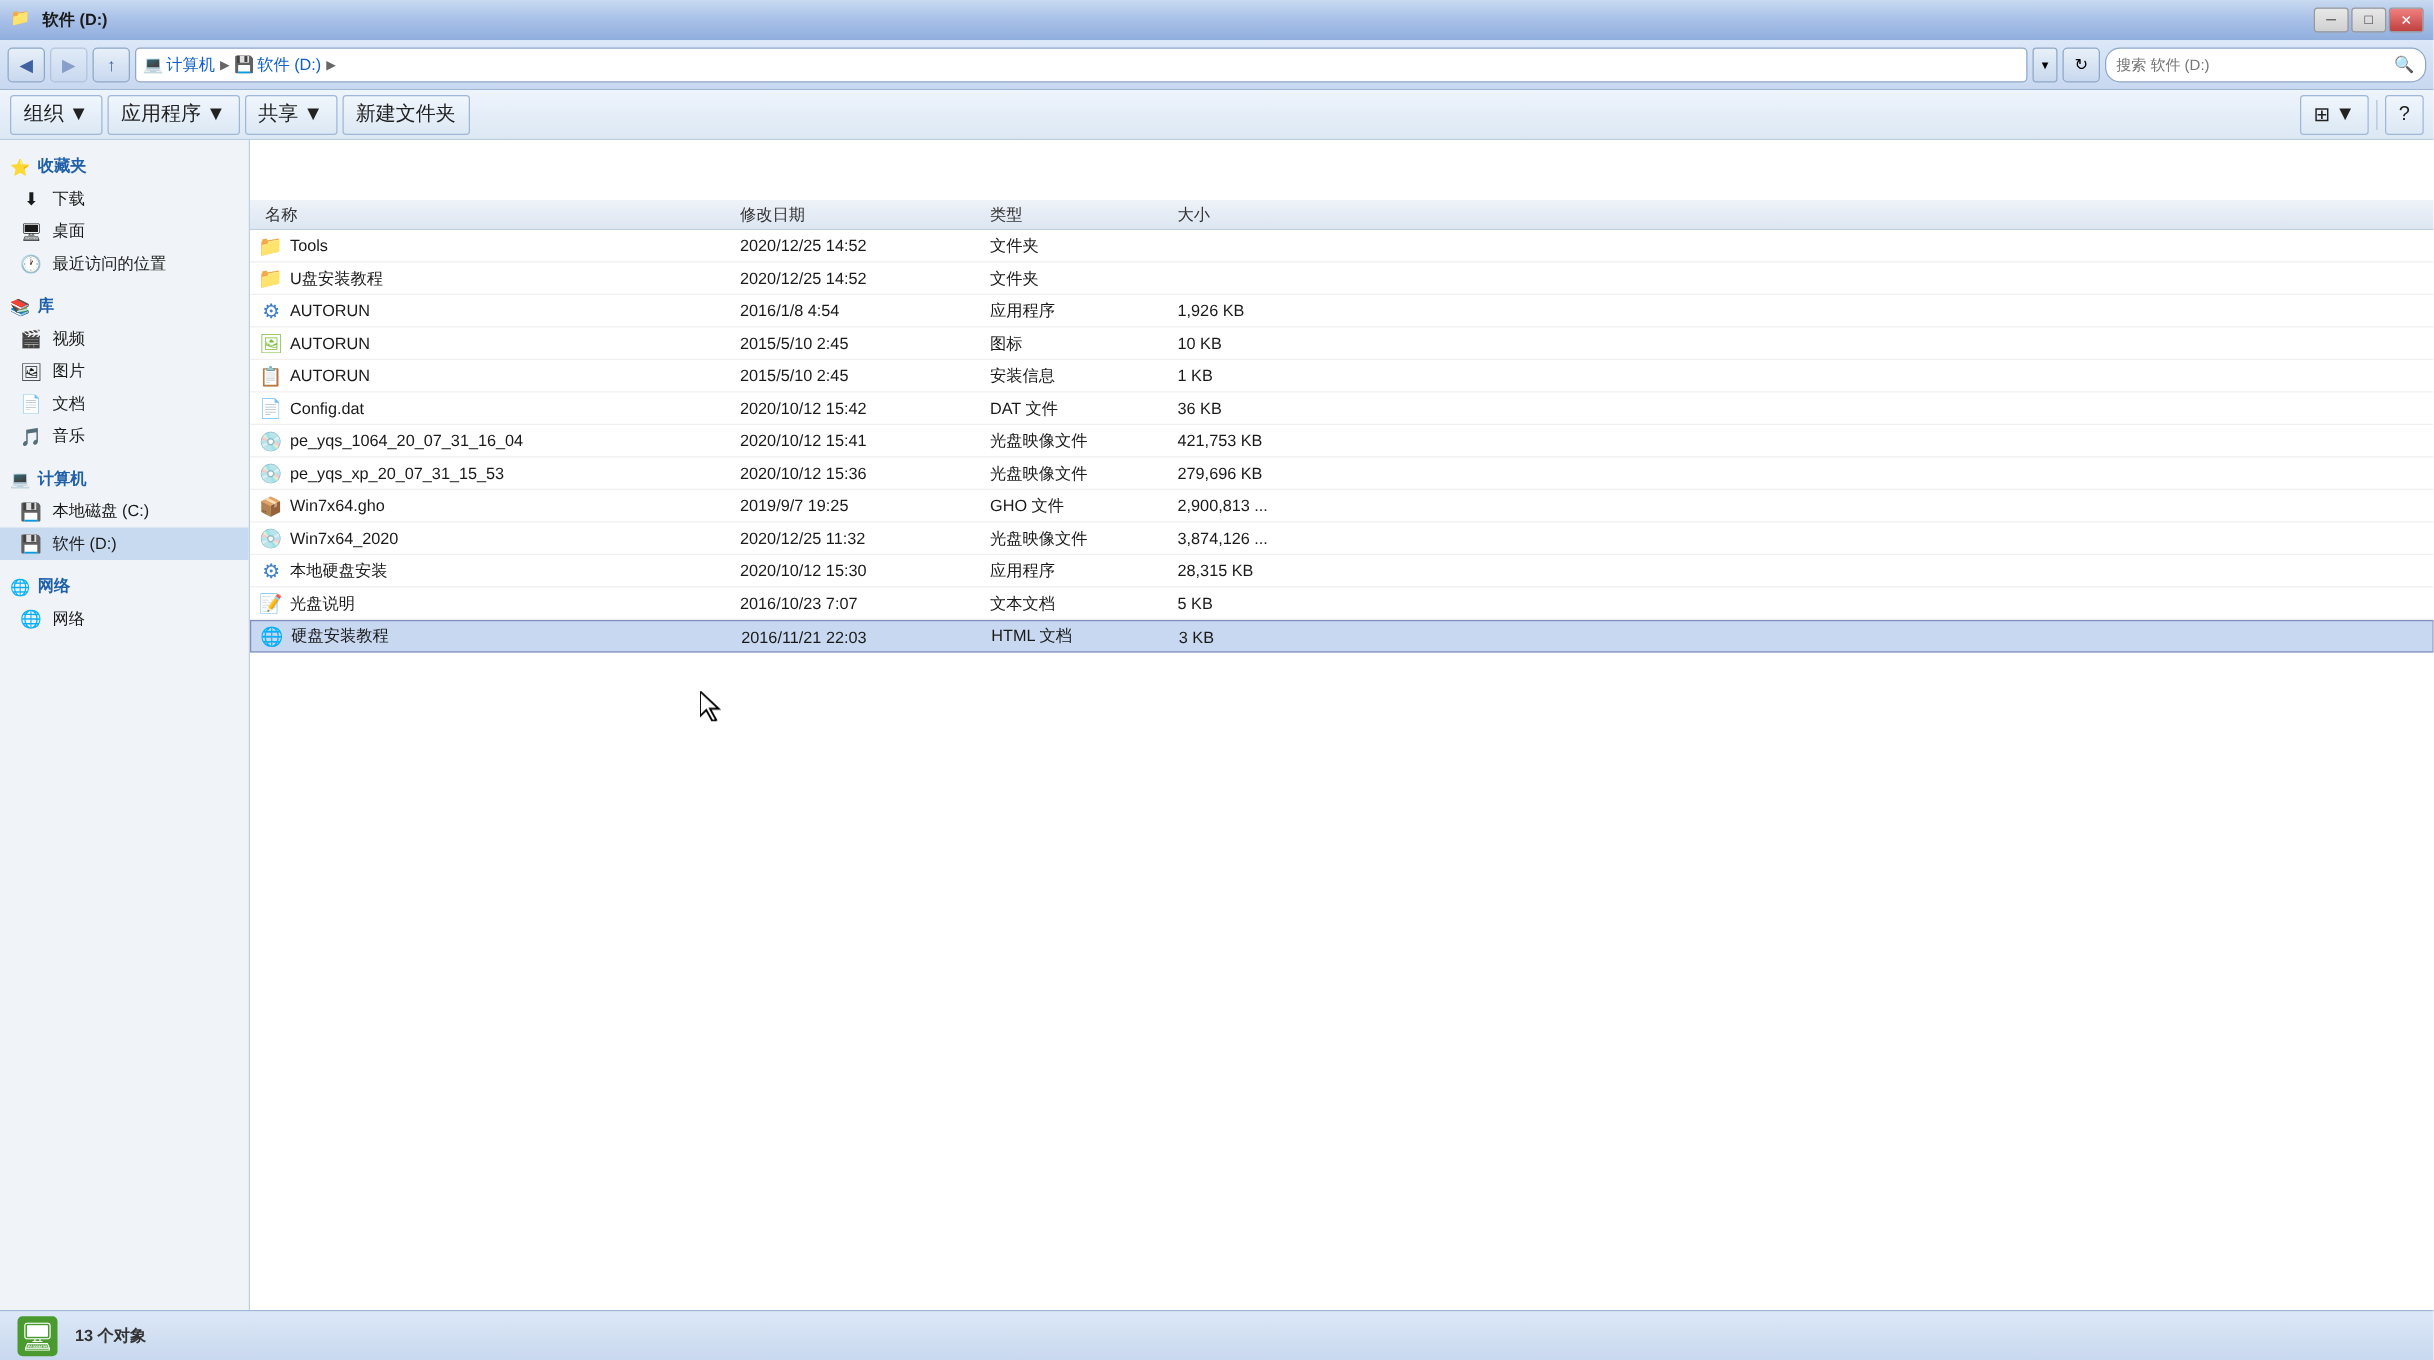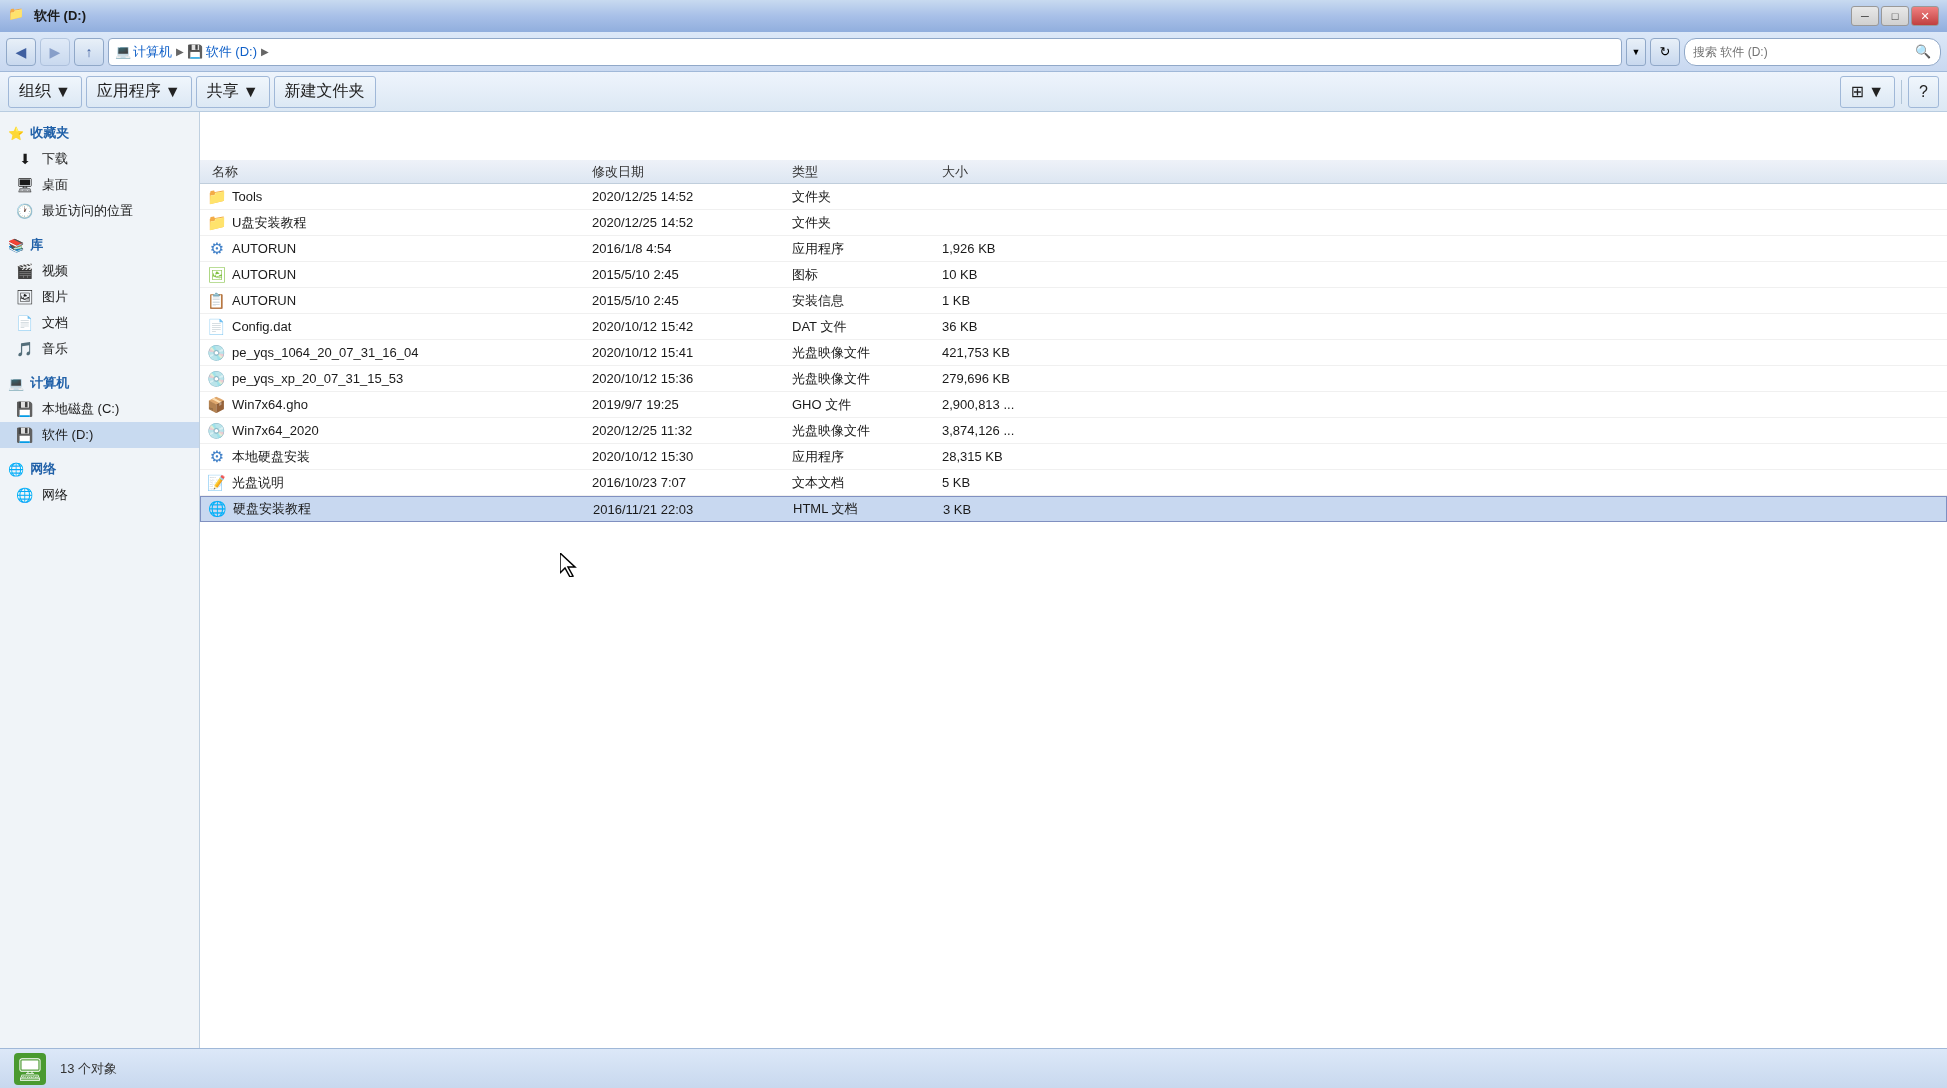--- a/index.html
+++ b/index.html
@@ -350,20 +350,21 @@
     .statusbar-icon {
       width: 36px;
       height: 36px;
       display: flex;
       align-items: center;
       justify-content: center;
     }
     .statusbar-text {
       font-size: 13px;
       color: #333;
+      font-weight: bold;
     }
   </style>
 </head>
 <body>
 
 <div class="titlebar">
   <div class="titlebar-left">
     <span class="titlebar-icon">📁</span>
     <span class="titlebar-title">软件 (D:)</span>
   </div>

